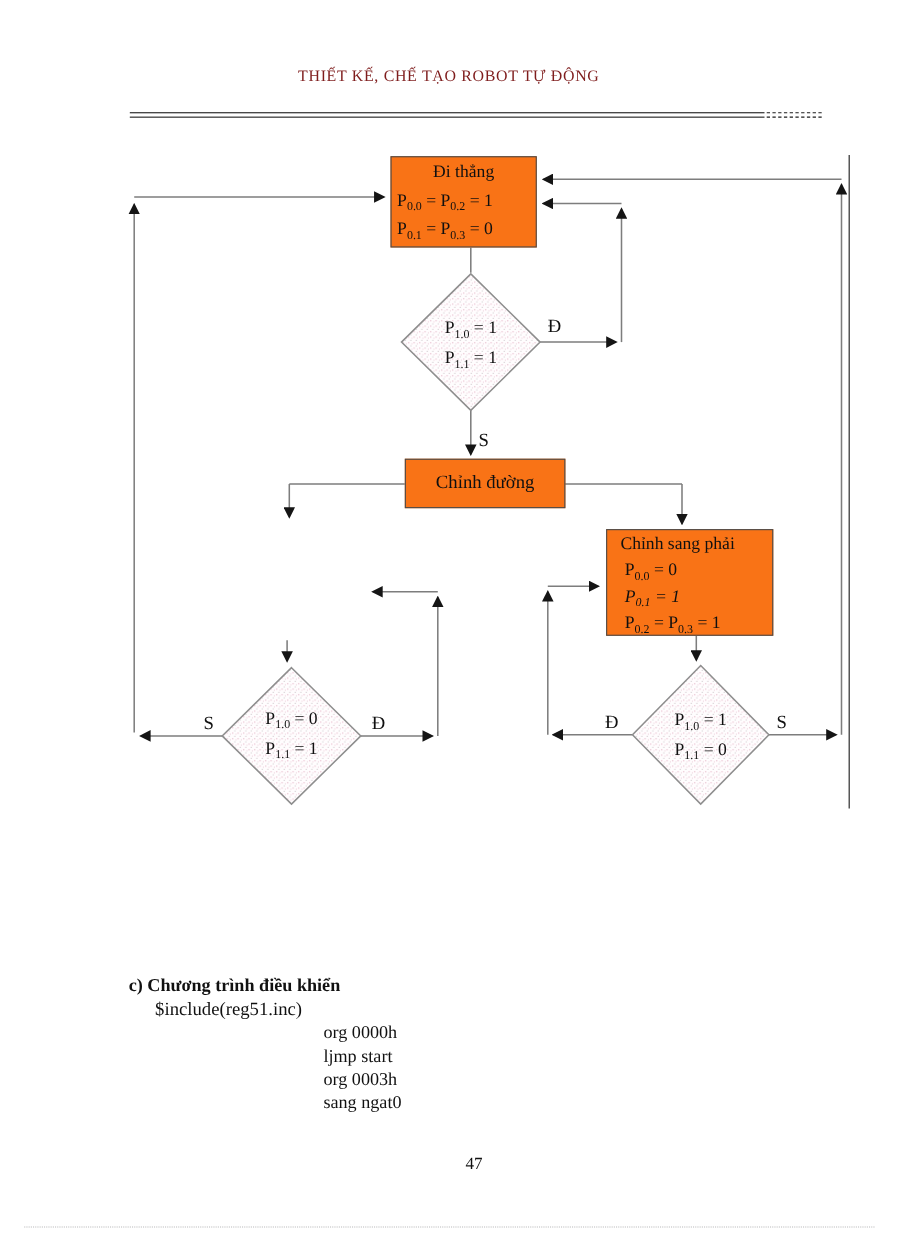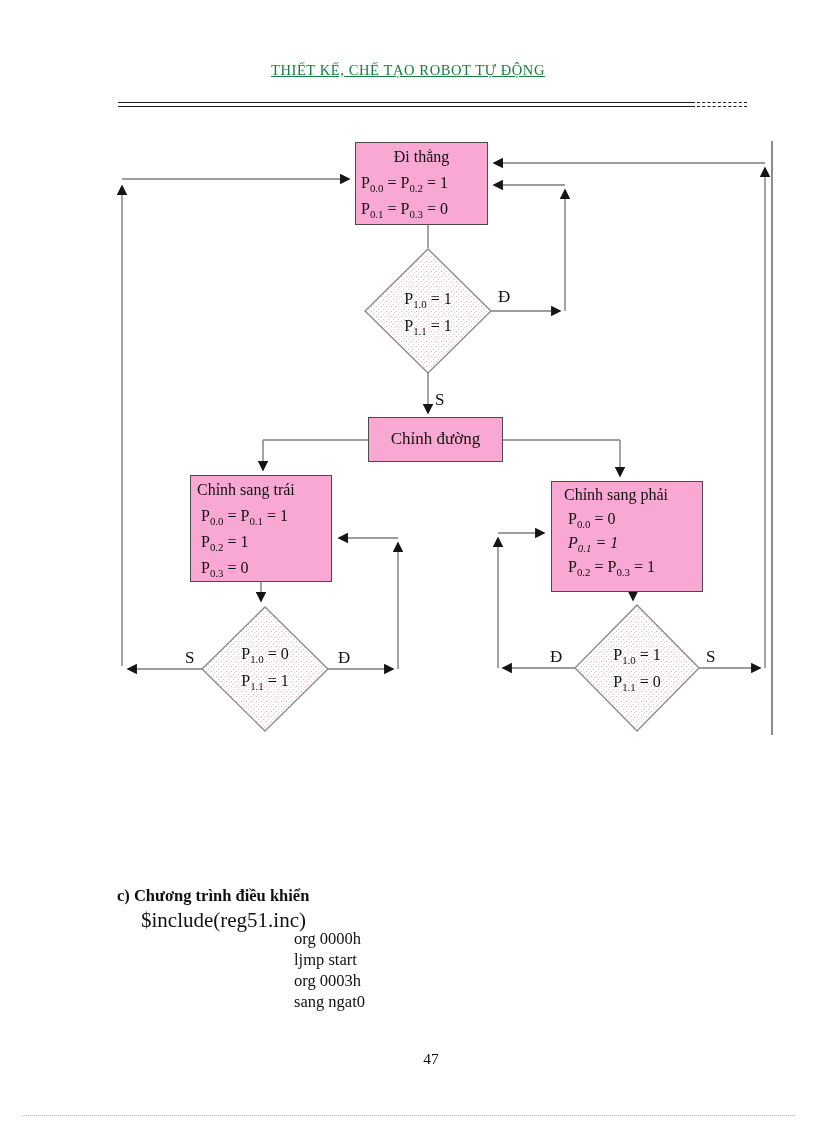--- a/index.html
+++ b/index.html
@@ -10,42 +10,41 @@
     font-family:"Liberation Serif", serif;
     color:#111;
     overflow:hidden;
   }
   .abs{position:absolute;}
   
   .header-title{
     left:108px;top:62px;width:600px;
     text-align:center;
     font-size:14.5px;letter-spacing:0.6px;
-    color:#15803d;
+    color:#7f1d1d;
     white-space:nowrap;
-    text-decoration:underline;
   }
   .rule-solid{
     left:118px;top:102px;width:577px;height:3px;
     border-top:1.7px solid #1c1c1c;
     border-bottom:1.7px solid #1c1c1c;
   }
   .rule-dash{
     left:697px;top:102px;width:50px;height:3px;
     border-top:1.7px dashed #1c1c1c;
     border-bottom:1.7px dashed #1c1c1c;
   }
   
   svg.flow{left:0;top:0;width:816px;height:1123px;}
   
   .node{
     position:absolute;
     box-sizing:border-box;
     border:1.7px solid #4a4a4a;
-    background:#f9a8d4;
+    background:#f97316;
     font-size:16px;
     line-height:26px;
     color:#101010;
   }
   .node .ttl{white-space:nowrap;}
   .node .frm{white-space:nowrap;}
   sub{font-size:0.68em;line-height:0;}
   .dmtext{
     position:absolute;
     text-align:center;
@@ -57,21 +56,21 @@
     position:absolute;
     font-size:17px;color:#101010;
     white-space:nowrap;
   }
   
   .code-heading{
     left:117px;top:886px;
     font-size:16.5px;font-weight:bold;
     white-space:nowrap;
   }
-  .code-include{left:141px;top:908px;font-size:21px;white-space:nowrap;}
+  .code-include{left:141px;top:908px;font-size:17px;white-space:nowrap;}
   .code-line{left:262px;font-size:16.5px;white-space:nowrap;margin-left:32px;}
   .page-number{
     left:396px;top:1050px;width:70px;
     text-align:center;font-size:15.5px;
   }
   .bottom-dots{
     left:22px;top:1115px;width:773px;height:0;
     border-top:1.6px dotted #b9b9bb;
   }
 </style>
@@ -149,32 +148,26 @@
     <div class="frm" style="padding-left:5px;">P<sub>0.1</sub> = P<sub>0.3</sub> = 0</div>
   </div>
 
   <div class="dmtext" style="left:365px;top:285px;width:126px;">
     <div>P<sub>1.0</sub> = 1</div>
     <div>P<sub>1.1</sub> = 1</div>
   </div>
   <div class="blabel" style="left:498px;top:287px;">Đ</div>
   <div class="blabel" style="left:435px;top:390px;">S</div>
 
-  <div class="node" style="left:368px;top:417px;width:135px;height:45px;text-align:center;line-height:42px;font-size:17px;">
+  <div class="node" style="left:368px;top:417px;width:146px;height:45px;text-align:center;line-height:42px;font-size:17px;">
     <span>Chỉnh đường</span>
   </div>
 
-  <div class="node" style="left:190px;top:475px;width:142px;height:107px;padding-top:1px;">
-    <div class="ttl" style="padding-left:6px;">Chỉnh sang trái</div>
-    <div class="frm" style="padding-left:10px;">P<sub>0.0</sub> = P<sub>0.1</sub> = 1</div>
-    <div class="frm" style="padding-left:10px;">P<sub>0.2</sub> = 1</div>
-    <div class="frm" style="padding-left:10px;">P<sub>0.3</sub> = 0</div>
-  </div>
 
-  <div class="node" style="left:551px;top:481px;width:152px;height:111px;line-height:24px;padding-top:1px;">
+  <div class="node" style="left:551px;top:481px;width:152px;height:97px;line-height:24px;padding-top:1px;">
     <div class="ttl" style="padding-left:12px;">Chỉnh sang phải</div>
     <div class="frm" style="padding-left:16px;">P<sub>0.0</sub> = 0</div>
     <div class="frm" style="padding-left:16px;font-style:italic;">P<sub>0.1</sub> = 1</div>
     <div class="frm" style="padding-left:16px;">P<sub>0.2</sub> = P<sub>0.3</sub> = 1</div>
   </div>
 
   <div class="dmtext" style="left:202px;top:640px;width:126px;">
     <div>P<sub>1.0</sub> = 0</div>
     <div>P<sub>1.1</sub> = 1</div>
   </div>

